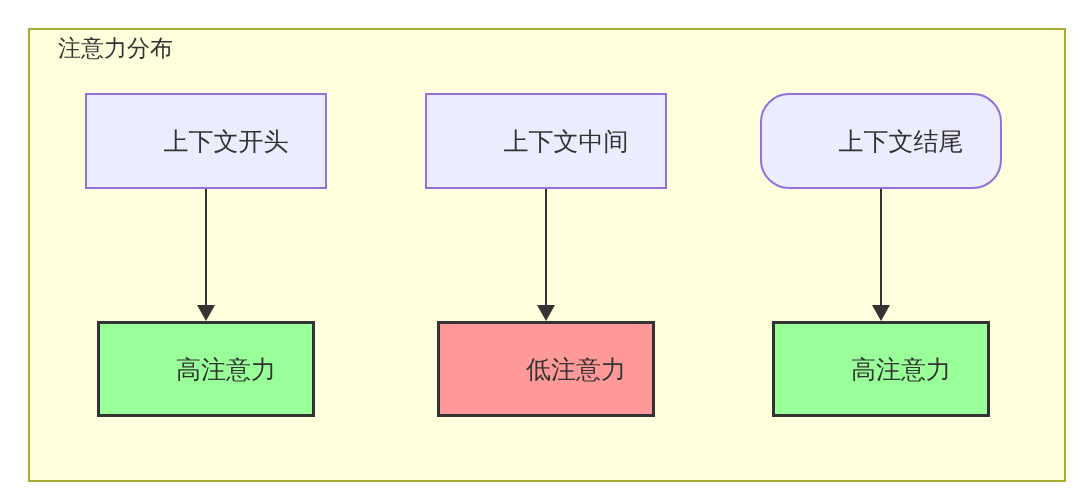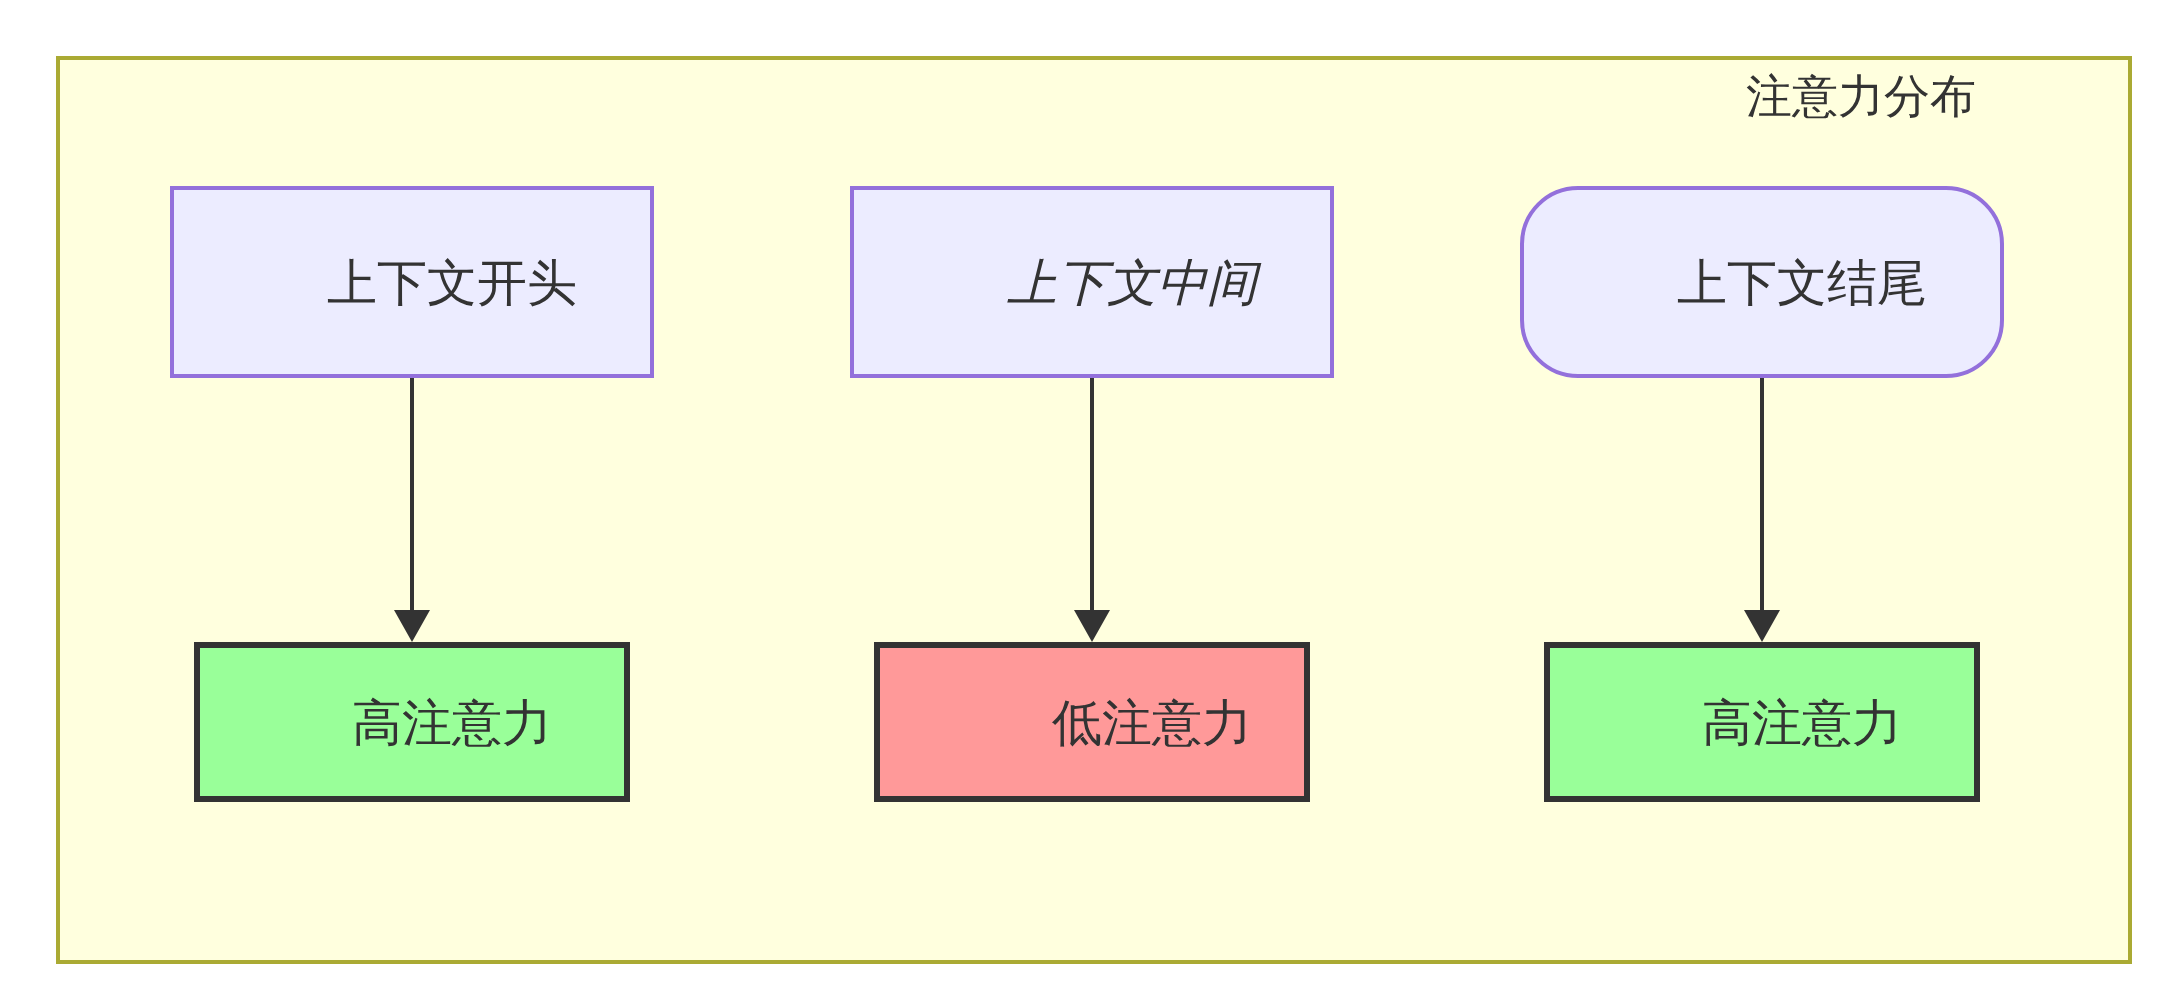--- a/index.html
+++ b/index.html
@@ -23,48 +23,49 @@
     height: 454px;
     box-sizing: border-box;
     background: var(--container-fill, #ffffde);
     border: 2px solid var(--container-stroke, #aaaa33);
   }
   .title {
     position: absolute;
     left: 28px;
     top: 33px;
     width: 960px;
-    text-align: right;
+    text-align: left;
     font-size: 23px;
     font-weight: 400;
     color: var(--text, #333333);
+    padding-left: 30px;
   }
   .node {
     position: absolute;
     box-sizing: border-box;
     display: flex;
     align-items: center;
     justify-content: center;
     font-size: 25px;
     color: var(--text, #333333);
   }
   .node .label { display: inline-block; margin-left: 40px; }
   .src {
     width: 242px;
     height: 96px;
     top: 93px;
     background: var(--source-fill, #ececff);
     border: 2px solid var(--source-stroke, #9370db);
   }
   .src.c1 { left: 85px; }
-  .src.c2 { left: 425px; font-style: italic; }
+  .src.c2 { left: 425px; }
   .src.c3 { left: 760px; border-radius: 29px; }
   .tgt {
     width: 218px;
-    height: 80px;
+    height: 96px;
     top: 321px;
     border: 3px solid var(--result-stroke, #333333);
     justify-content: center;
   }
   .tgt.c1 { left: 97px; }
   .tgt.c2 { left: 437px; padding-left: 20px; }
   .tgt.c3 { left: 772px; }
   .tgt[data-type="high"] { background: var(--high-fill, #99ff99); }
   .tgt[data-type="low"]  { background: var(--low-fill, #ff9999); }
   .arrow {

